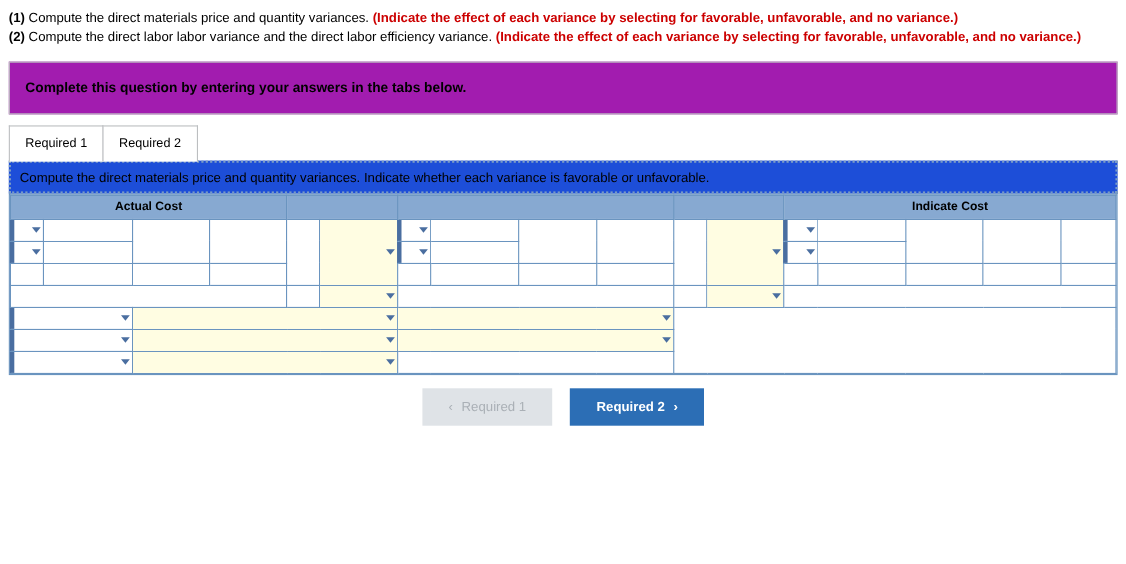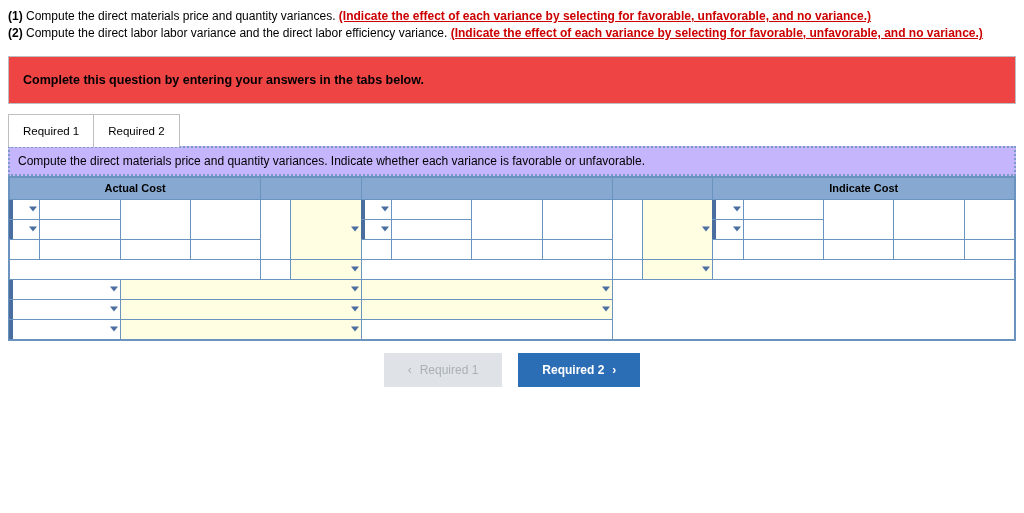--- a/index.html
+++ b/index.html
@@ -1,24 +1,24 @@
 <!DOCTYPE html>
 <html><head>
 <meta charset="utf-8">
 <style>
 * { box-sizing: border-box; margin: 0; padding: 0; }
 body { font-family: Arial, sans-serif; font-size: 12px; color: #000; padding: 8px; background: #fff; }
 .instructions { margin-bottom: 14px; line-height: 1.4; }
 .instructions .bold { font-weight: bold; }
-.instructions .red { color: #c00; font-weight: bold; text-decoration: underline; }
-.banner { background: #ef4444; border: 1px solid #bcbec0; padding: 16px 14px; font-weight: bold; font-size: 12.5px; margin-bottom: 8px; }
+.instructions .red { color: #c00; font-weight: bold; }
+.banner { background: #a21caf; border: 1px solid #bcbec0; padding: 16px 14px; font-weight: bold; font-size: 12.5px; margin-bottom: 8px; }
 .tabs { display: flex; margin-top: 10px; margin-bottom: -1px; }
 .tab { border: 1px solid #bcbec0; padding: 10px 14px; font-size: 11.5px; background: #fff; cursor: pointer; border-bottom: none; margin-right: -1px; }
 .tab.active { position: relative; z-index: 2; }
-.prompt-bar { border: 2px dotted #7a9bc4; background: #c4b5fd; padding: 6px 8px; font-size: 12px; margin-bottom: 0; }
+.prompt-bar { border: 2px dotted #7a9bc4; background: #1d4ed8; padding: 6px 8px; font-size: 12px; margin-bottom: 0; }
 .grid-wrap { border: 1px solid #6a94bf; }
 table.grid { border-collapse: collapse; width: 100%; table-layout: fixed; }
 table.grid td, table.grid th { border: 1px solid #6a94bf; height: 20px; padding: 2px 4px; font-size: 11px; }
 table.grid th { background: #87a9d1; color: #000; font-weight: bold; text-align: center; height: 22px; }
 .cell-input { background: #fff; position: relative; }
 .cell-drop { background: #fffde2; position: relative; }
 .cell-drop::after, .cell-handle::after { content: ""; position: absolute; right: 2px; top: 50%; transform: translateY(-50%); width: 0; height: 0; border-left: 4px solid transparent; border-right: 4px solid transparent; border-top: 5px solid #4a6ea0; }
 .cell-handle { position: relative; }
 .cell-handle::before { content: ""; position: absolute; left: -1px; top: 0; bottom: 0; width: 4px; background: #4a6ea0; }
 .nav-row { display: flex; justify-content: center; gap: 16px; margin-top: 12px; }

